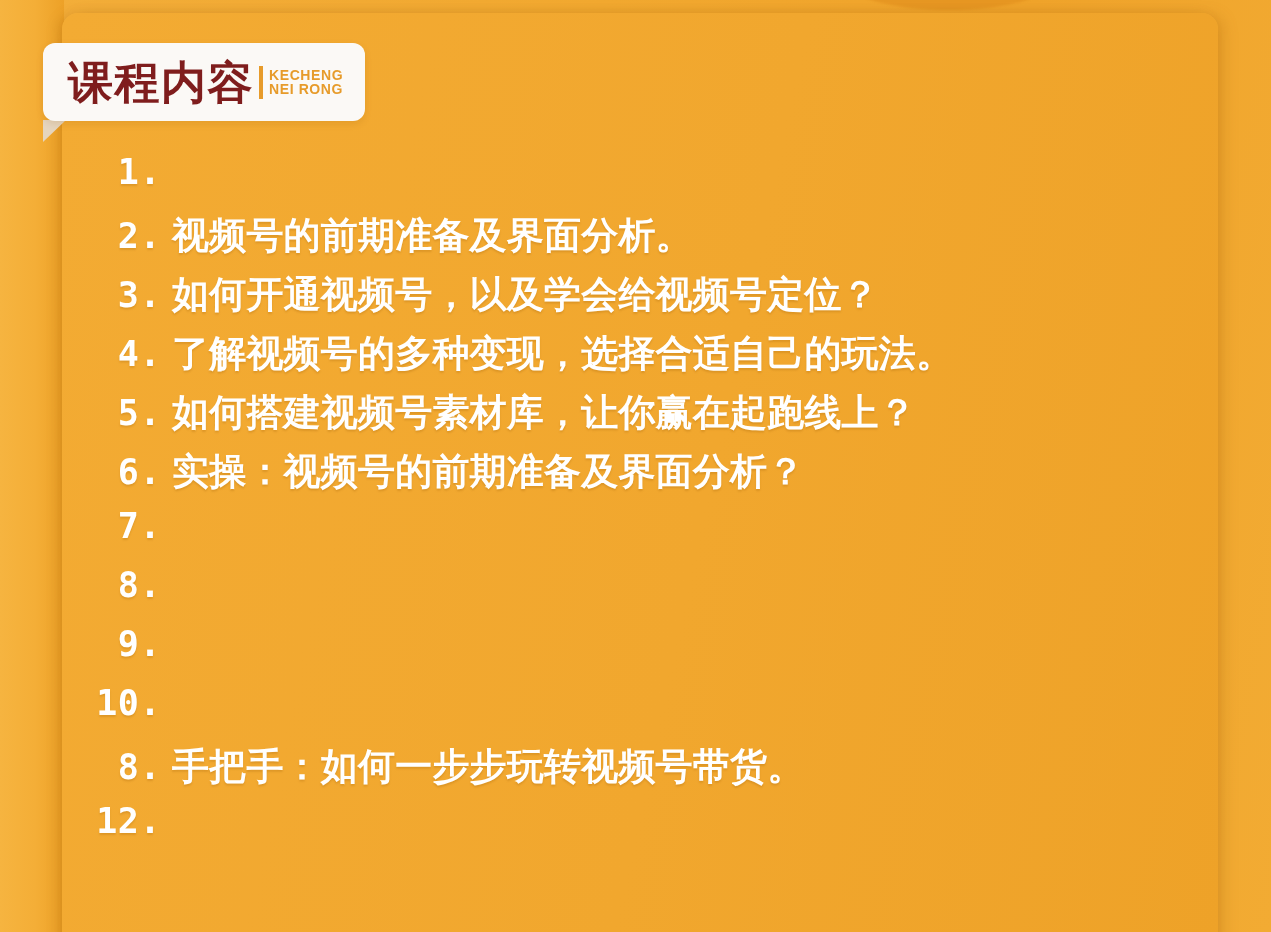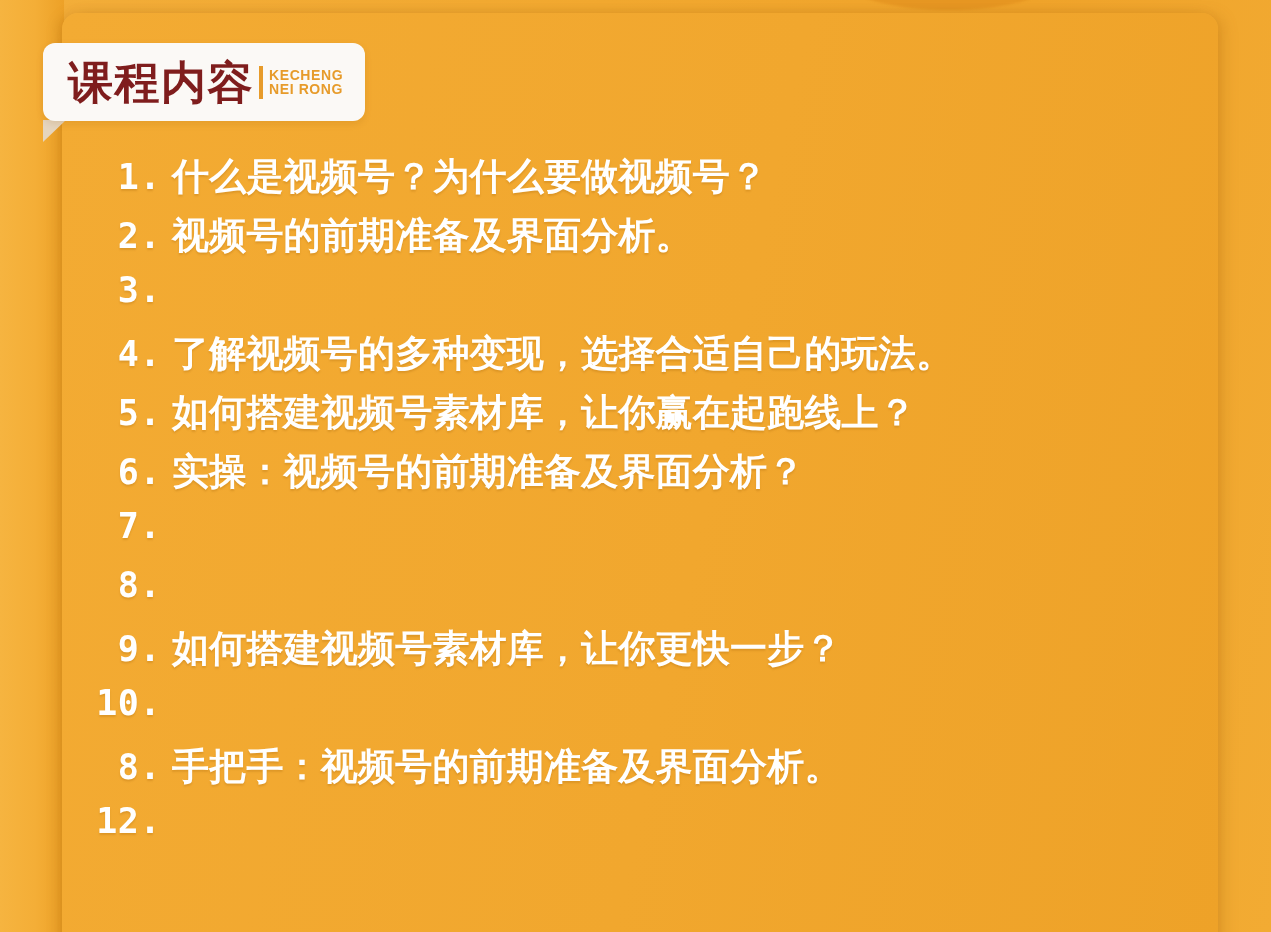--- a/index.html
+++ b/index.html
@@ -169,28 +169,28 @@
         <span class="badge-en">
           <span>KECHENG</span>
           <span>NEI RONG</span>
         </span>
       </div>
     </div>
 
     <div id="list">
         <div class="row">
           <div class="row-num">1.</div>
-          <div class="row-text">什么是视频号？为什么要做视频号？</div>
         </div>
         <div class="row">
           <div class="row-num">2.</div>
           <div class="row-text">视频号的前期准备及界面分析。</div>
         </div>
         <div class="row">
           <div class="row-num">3.</div>
+          <div class="row-text">如何开通视频号，以及学会给视频号定位？</div>
         </div>
         <div class="row">
           <div class="row-num">4.</div>
           <div class="row-text">了解视频号的多种变现，选择合适自己的玩法。</div>
         </div>
         <div class="row">
           <div class="row-num">5.</div>
           <div class="row-text">如何搭建视频号素材库，让你赢在起跑线上？</div>
         </div>
         <div class="row">
@@ -198,28 +198,27 @@
           <div class="row-text">实操：视频号的前期准备及界面分析？</div>
         </div>
         <div class="row">
           <div class="row-num">7.</div>
         </div>
         <div class="row">
           <div class="row-num">8.</div>
         </div>
         <div class="row">
           <div class="row-num">9.</div>
-          <div class="row-text">如何搭建视频号素材库，让你更快一步？</div>
         </div>
         <div class="row">
           <div class="row-num">10.</div>
         </div>
         <div class="row">
           <div class="row-num">8.</div>
-          <div class="row-text">手把手：视频号的前期准备及界面分析。</div>
+          <div class="row-text">手把手：如何一步步玩转视频号带货。</div>
         </div>
         <div class="row">
           <div class="row-num">12.</div>
         </div>
       </div>
 
   </div>
 </div>
 
 </body></html>

